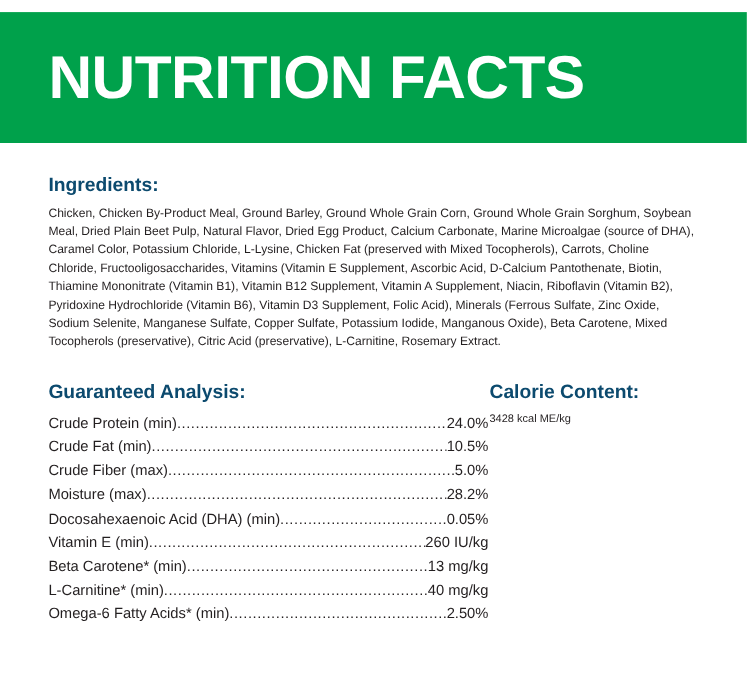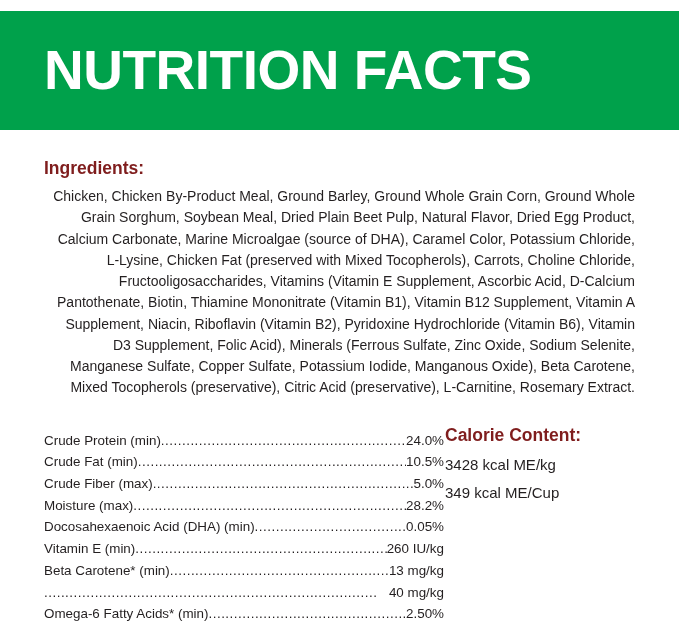--- a/index.html
+++ b/index.html
@@ -39,33 +39,33 @@
     margin-left: 44px;
     line-height: 1;
   }
   .content {
     position: absolute;
     left: 0;
     top: 130px;
     width: 679px;
   }
   .section-heading {
-    color: #7f1d1d;
+    color: #0c4a6e;
     font-size: 17.5px;
     font-weight: bold;
     margin: 0 0 7px 0;
   }
   .ingredients-block {
     padding: 28px 44px 0 44px;
   }
   .ingredients-text {
-    font-size: 14px;
+    font-size: 11px;
     line-height: 1.52;
     color: #231f20;
-    text-align: right;
+    text-align: left;
   }
   .lower-block {
     display: flex;
     padding: 26px 44px 0 44px;
     gap: 0;
   }
   .ga-col {
     width: 400px;
   }
   .cal-col {
@@ -94,21 +94,21 @@
     margin: 0 0px;
     letter-spacing: 0.5px;
     font-size: 13.4px;
     color: #231f20;
   }
   .ga-value {
     flex: 0 0 auto;
     text-align: center;
   }
   .cal-line {
-    font-size: 15px;
+    font-size: 10px;
     line-height: 1.62;
     color: #231f20;
     margin-top: 4px;
   }
   .cal-line.first {
     margin-top: 5px;
   }
 </style>
 </head>
 <body>
@@ -122,20 +122,21 @@
   <div class="content">
 
     <div class="ingredients-block">
       <div class="section-heading">Ingredients:</div>
       <div class="ingredients-text">Chicken, Chicken By-Product Meal, Ground Barley, Ground Whole Grain Corn, Ground Whole Grain Sorghum, Soybean Meal, Dried Plain Beet Pulp, Natural Flavor, Dried Egg Product, Calcium Carbonate, Marine Microalgae (source of DHA), Caramel Color, Potassium Chloride, L-Lysine, Chicken Fat (preserved with Mixed Tocopherols), Carrots, Choline Chloride, Fructooligosaccharides, Vitamins (Vitamin E Supplement, Ascorbic Acid, D-Calcium Pantothenate, Biotin, Thiamine Mononitrate (Vitamin B1), Vitamin B12 Supplement, Vitamin A Supplement, Niacin, Riboflavin (Vitamin B2), Pyridoxine Hydrochloride (Vitamin B6), Vitamin D3 Supplement, Folic Acid), Minerals (Ferrous Sulfate, Zinc Oxide, Sodium Selenite, Manganese Sulfate, Copper Sulfate, Potassium Iodide, Manganous Oxide), Beta Carotene, Mixed Tocopherols (preservative), Citric Acid (preservative), L-Carnitine, Rosemary Extract.</div>
     </div>
 
     <div class="lower-block">
 
       <div class="ga-col">
+        <div class="section-heading">Guaranteed Analysis:</div>
         <div class="ga-list" id="ga-list">
             <div class="ga-row">
               <span class="ga-label">Crude Protein (min)</span>
               <span class="ga-dots">...............................................................................</span>
               <span class="ga-value">24.0%</span>
             </div>
             <div class="ga-row">
               <span class="ga-label">Crude Fat (min)</span>
               <span class="ga-dots">...............................................................................</span>
               <span class="ga-value">10.5%</span>
@@ -159,35 +160,35 @@
               <span class="ga-label">Vitamin E (min)</span>
               <span class="ga-dots">...............................................................................</span>
               <span class="ga-value">260 IU/kg</span>
             </div>
             <div class="ga-row">
               <span class="ga-label">Beta Carotene* (min)</span>
               <span class="ga-dots">...............................................................................</span>
               <span class="ga-value">13 mg/kg</span>
             </div>
             <div class="ga-row">
+              <span class="ga-label">L-Carnitine* (min)</span>
               <span class="ga-dots">...............................................................................</span>
               <span class="ga-value">40 mg/kg</span>
             </div>
             <div class="ga-row">
               <span class="ga-label">Omega-6 Fatty Acids* (min)</span>
               <span class="ga-dots">...............................................................................</span>
               <span class="ga-value">2.50%</span>
             </div>
           </div>
 
       </div>
 
       <div class="cal-col">
         <div class="section-heading">Calorie Content:</div>
         <div id="cal-lines">
             <div class="cal-line first">3428 kcal ME/kg</div>
-            <div class="cal-line">349 kcal ME/Cup</div>
           </div>
       </div>
 
     </div>
   </div>
 </div>
 
 </body></html>

